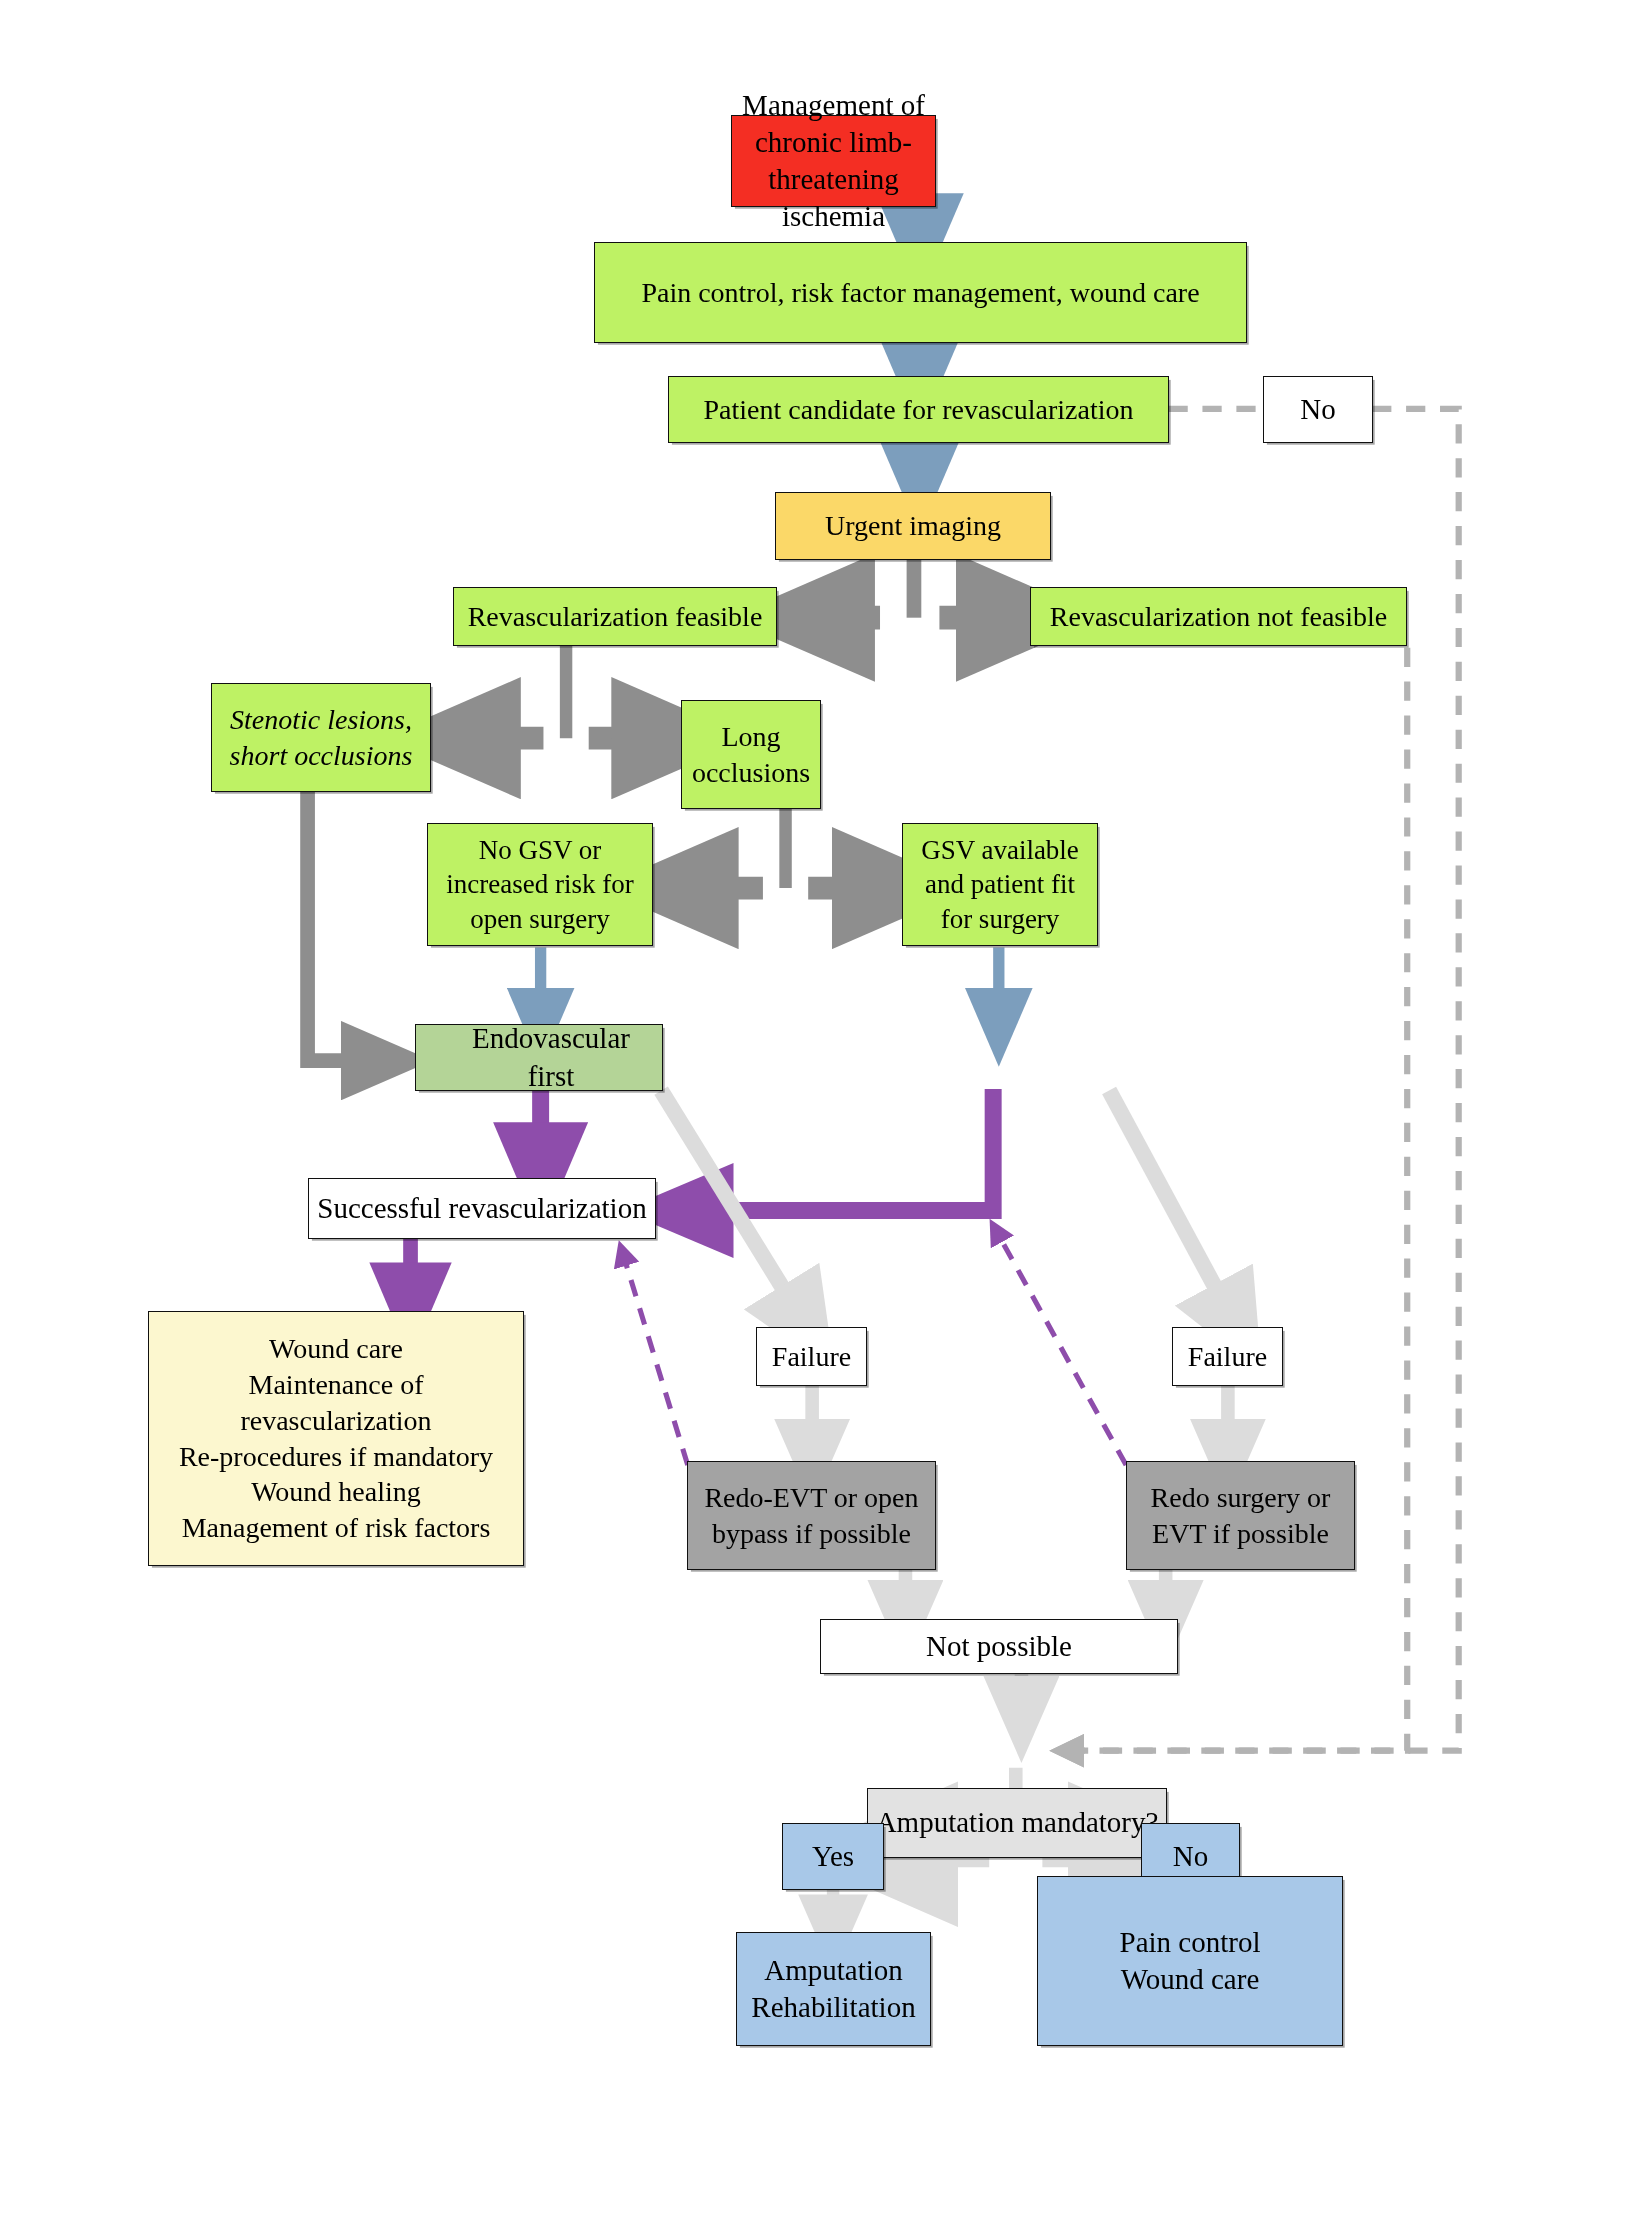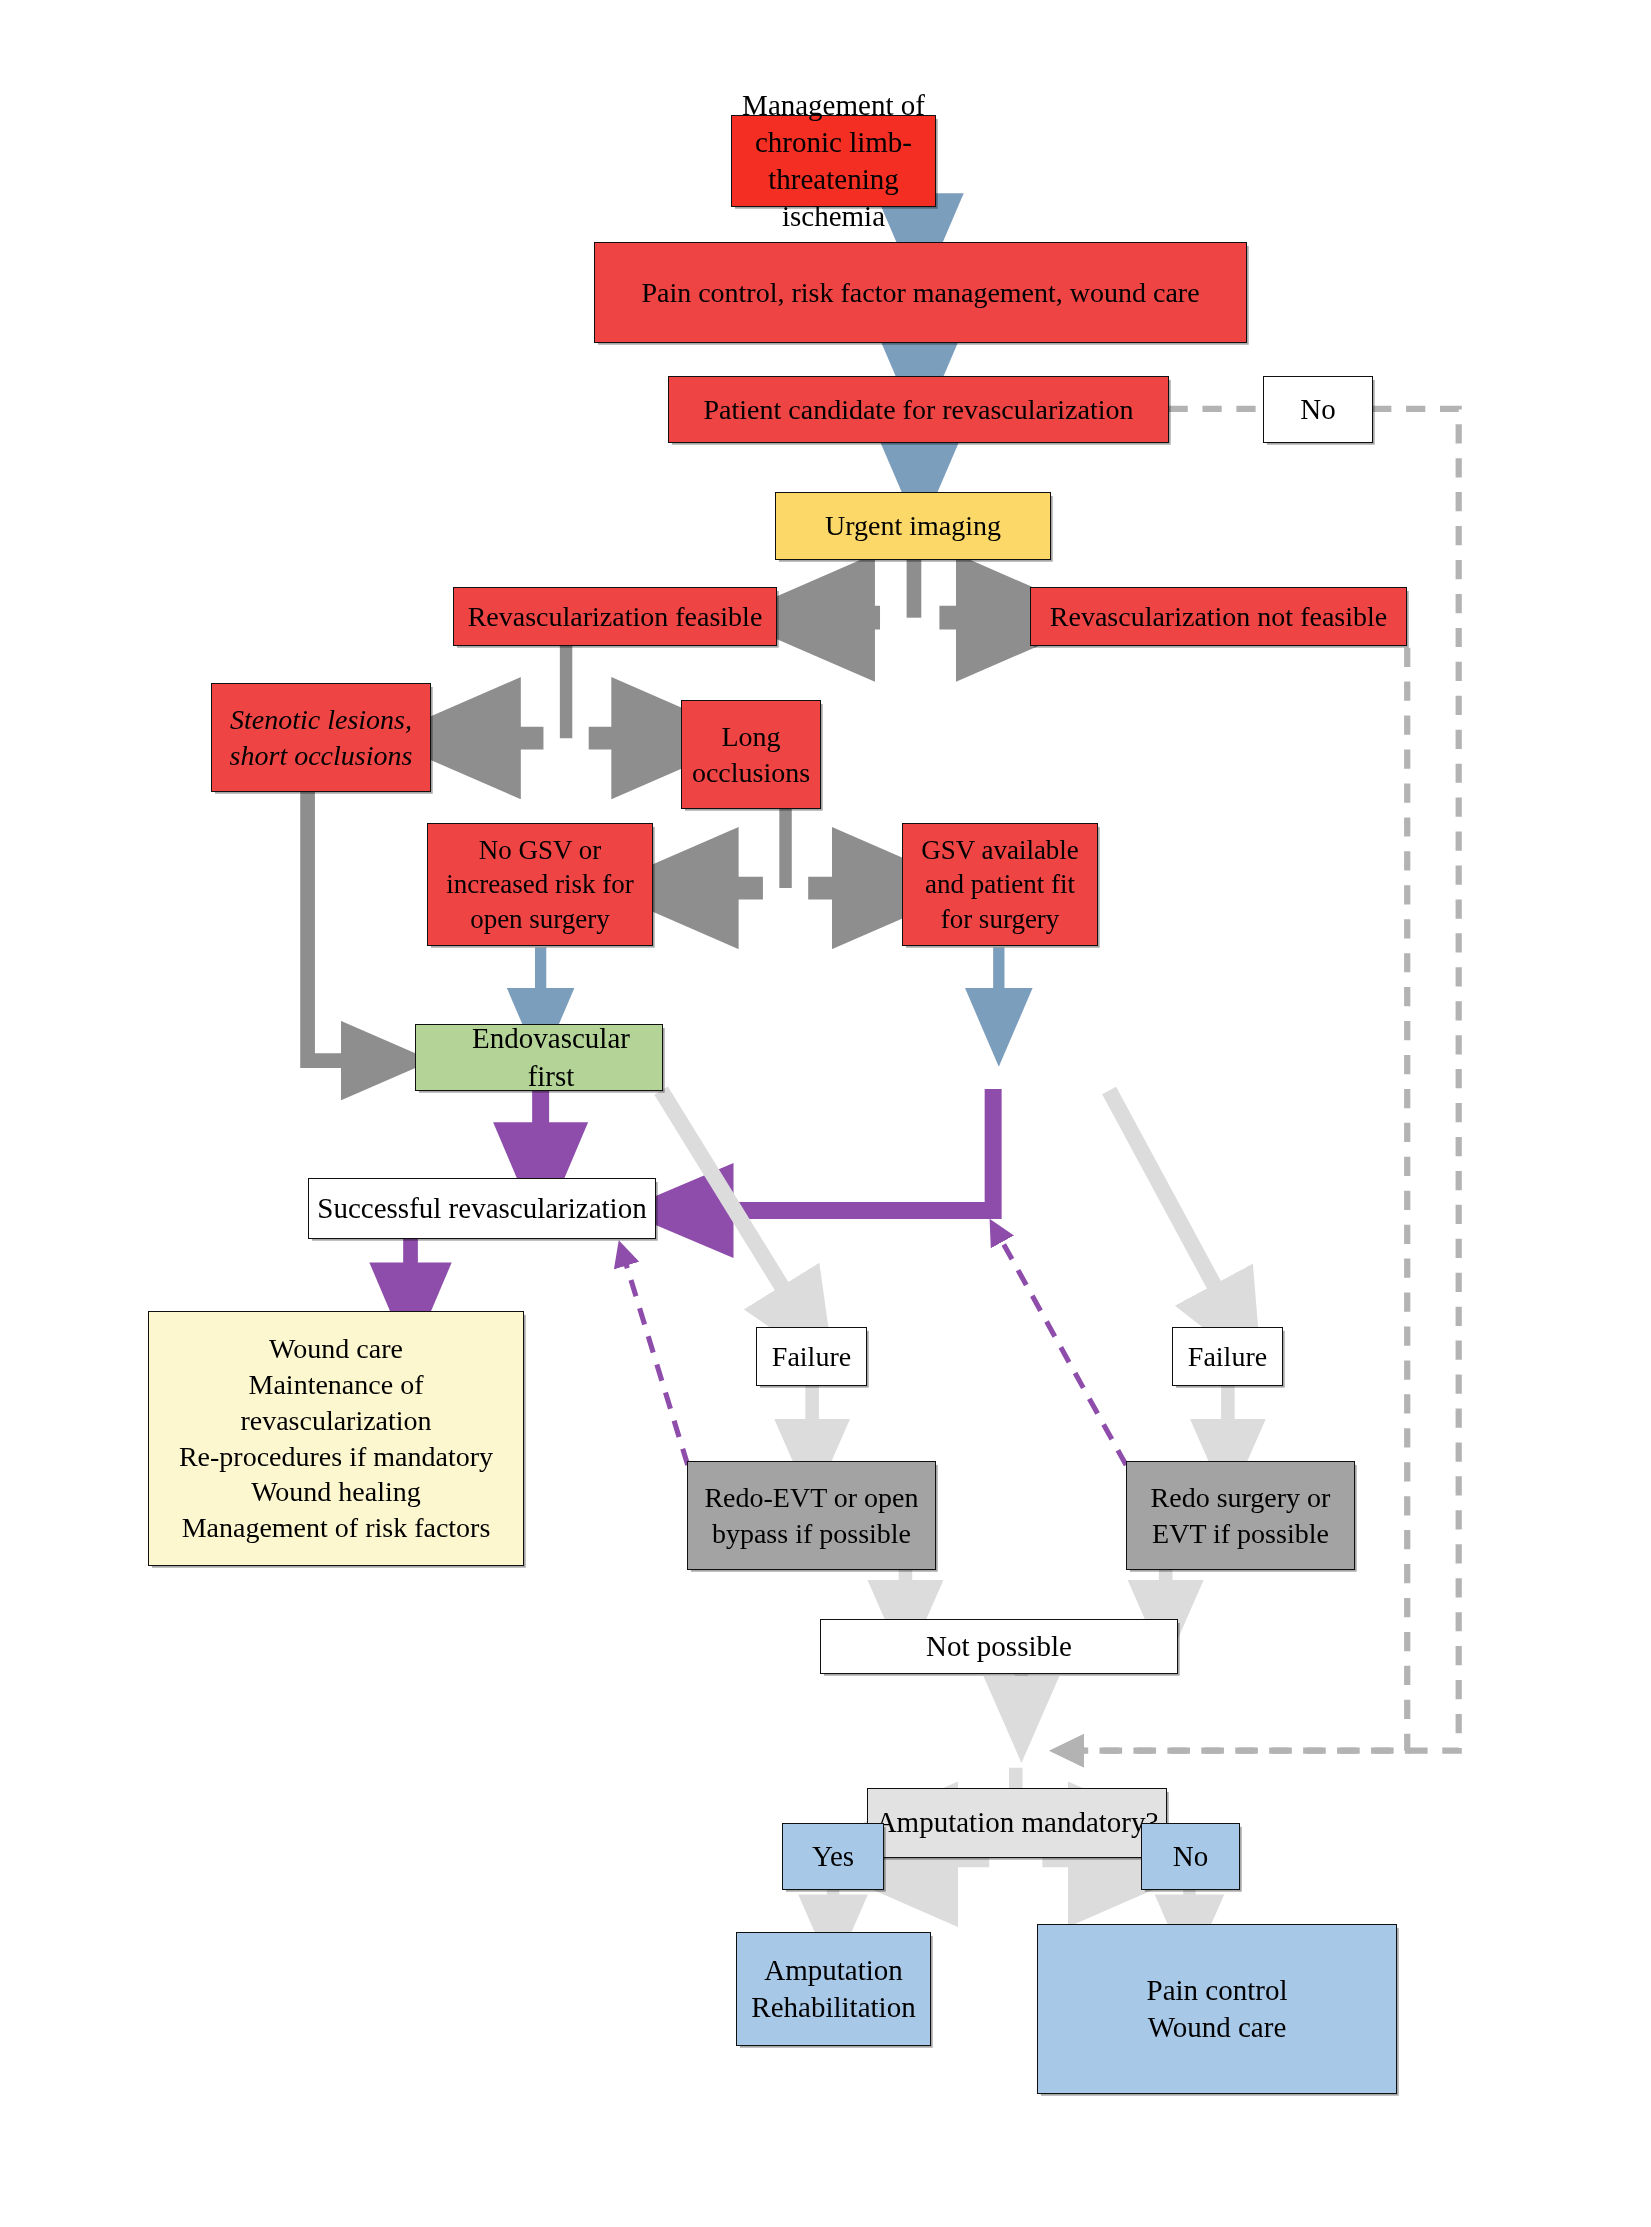--- a/index.html
+++ b/index.html
@@ -5,21 +5,21 @@
   html,body{margin:0;padding:0;background:#ffffff;}
   body{font-family:"Liberation Serif", serif;}
   #canvas{position:relative;width:1652px;height:2227px;background:#ffffff;overflow:hidden;}
   #svglayer{position:absolute;left:0;top:0;width:1652px;height:2227px;}
   .node{position:absolute;box-sizing:border-box;border:1.7px solid #101010;
         display:flex;align-items:center;justify-content:center;text-align:center;
         color:#000000;line-height:1.28;z-index:5;
         box-shadow:2.8px 2.8px 0 -1.1px rgba(0,0,0,0.35);}
   .node span{display:block;width:100%;padding:0 5.7px;}
   .f-red{background:#f42e23;}
-  .f-blue{background:#ef4444;}
+  .f-blue{background:#bef264;}
   .f-yellow{background:#fbd868;}
   .f-green{background:#b4d497;}
   .f-white{background:#ffffff;}
   .f-cream{background:#fcf7cf;}
   .f-pink{background:#a3a3a3;}
   .f-grey{background:#e2e2e2;}
   .f-steel{background:#a8c8e8;}
   .t52{font-size:29px;}
   .t50{font-size:28px;}
   .t48{font-size:27px;}
@@ -209,21 +209,21 @@
     <span>No</span>
   </div>
 
   <div class="node f-steel t52" style="left:736px;top:1932px;width:195px;height:114px;">
     <span>
       <div>Amputation</div>
       <div>Rehabilitation</div>
     </span>
   </div>
 
-  <div class="node f-steel t52" style="left:1037px;top:1924px;width:360px;height:170px;">
+  <div class="node f-steel t52" style="left:1037px;top:1876px;width:306px;height:170px;">
     <span>
       <div>Pain control</div>
       <div>Wound care</div>
     </span>
   </div>
 
 </div>
 
 
 </body></html>

